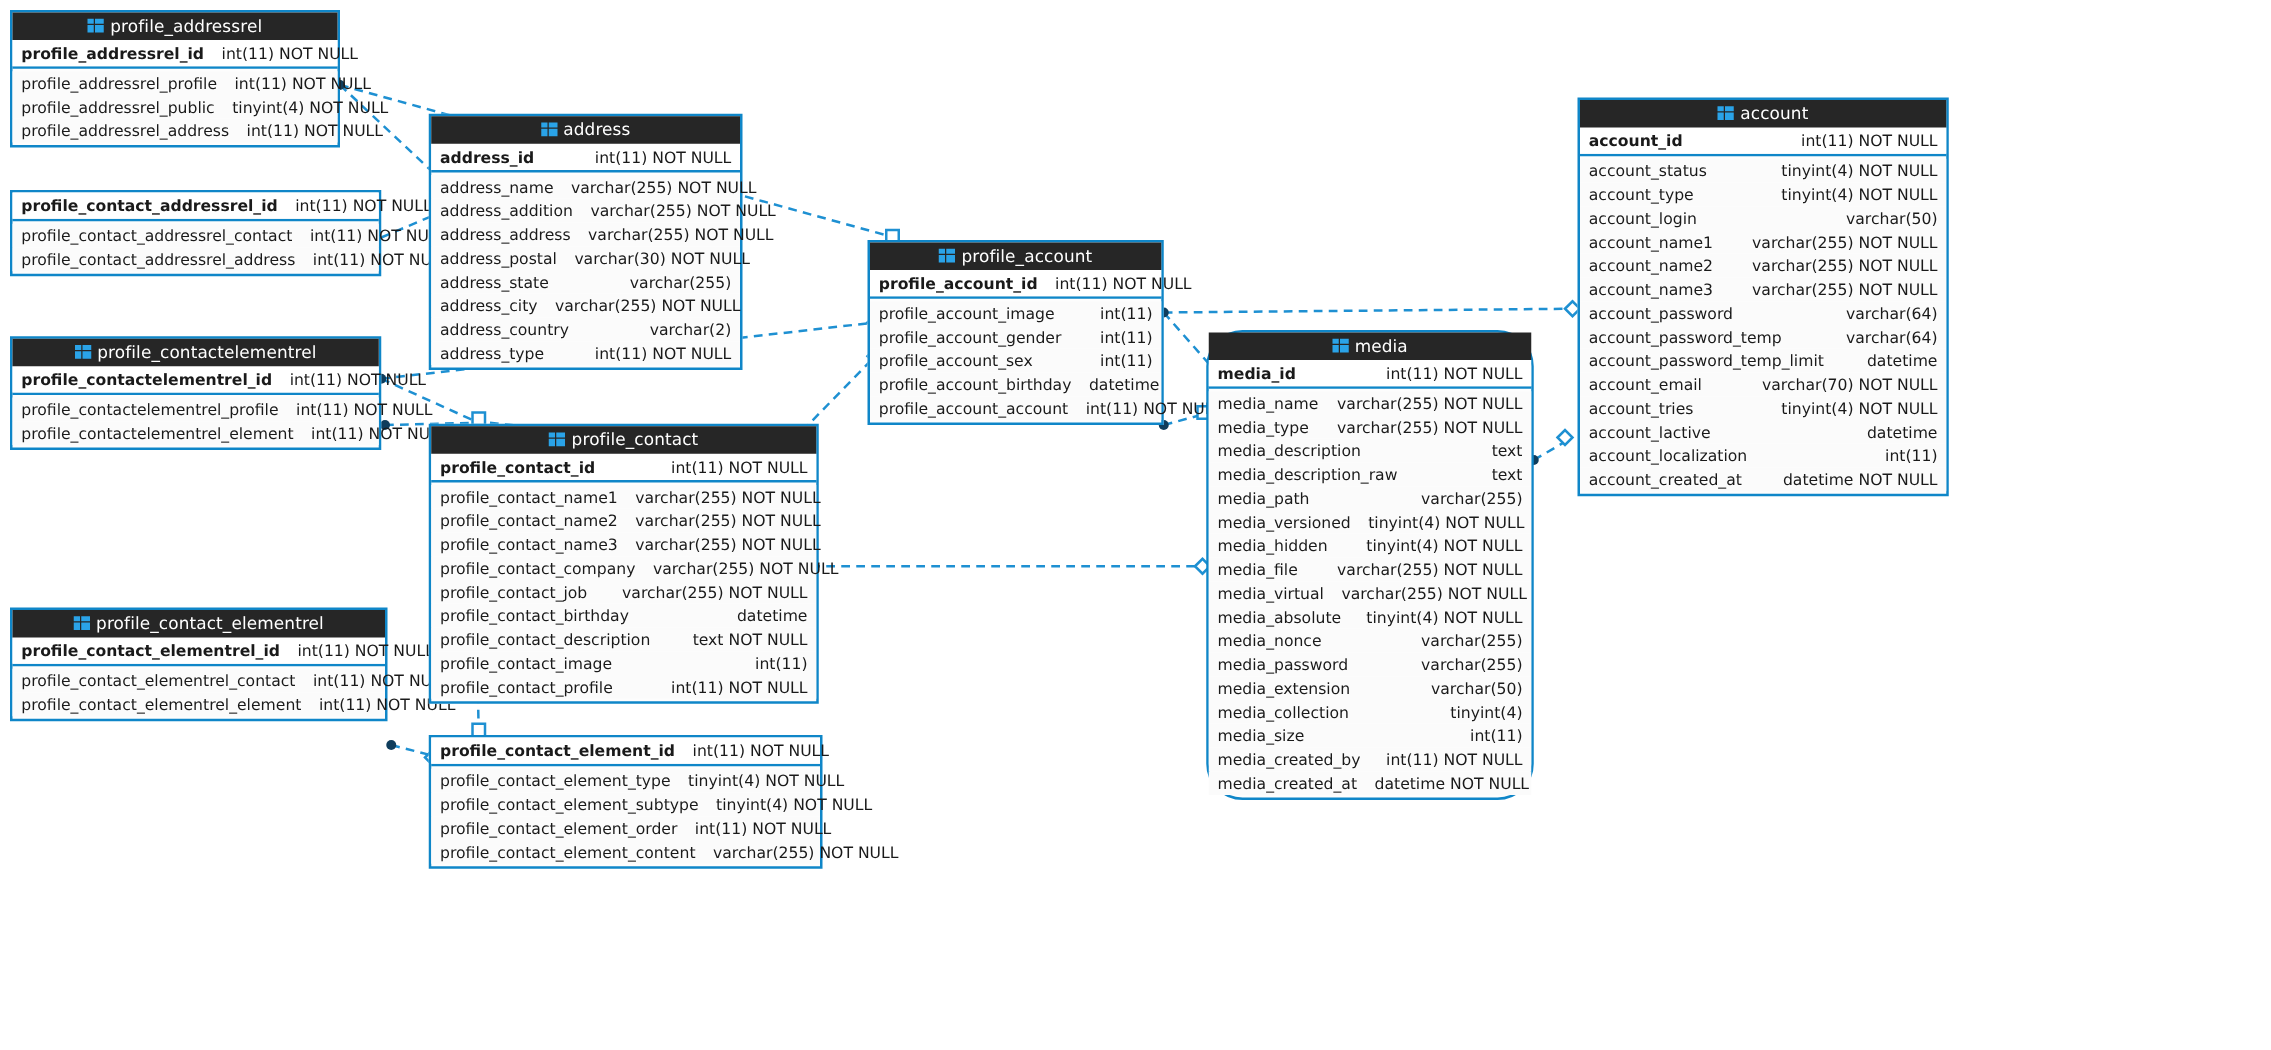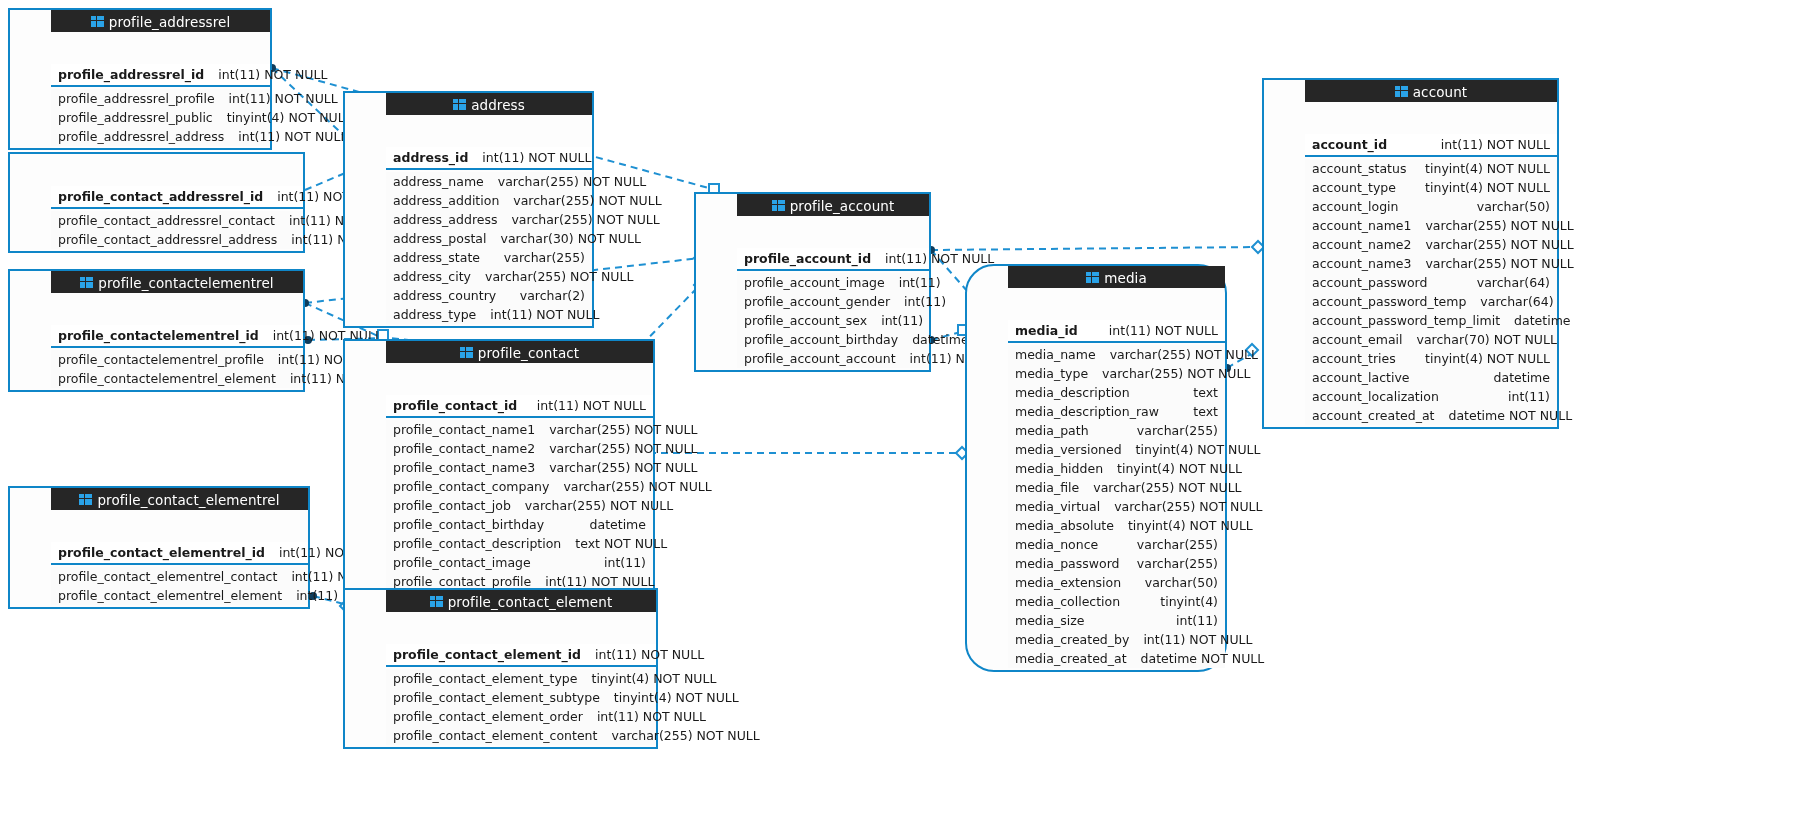--- a/index.html
+++ b/index.html
@@ -9,21 +9,20 @@
   }
   #canvas{position:absolute;inset:0;}
   svg.links{position:absolute;left:0;top:0;width:1817px;height:840px;pointer-events:none;}
 
   .table-box{
     position:absolute;
     border:2px solid #0f86c8;
     background:#fdfdfd;
     box-sizing:border-box;
     box-shadow:0 0 0 0 rgba(0,0,0,0);
-    padding-left:41px;
   }
   .tbl-header{
     background:#262626;
     color:#ffffff;
     height:22px;
     line-height:22px;
     text-align:center;
     font-size:13.5px;
     letter-spacing:.1px;
     white-space:nowrap;
@@ -46,21 +45,21 @@
   }
   .row{
     display:flex;align-items:center;
     height:19px;
     padding:0 7px;
     font-size:12.5px;
     color:#1a1a1a;
     white-space:nowrap;
     background:#fbfbfb;
   }
-  .pk-row .row{background:#ffffff;height:21px;margin-top:32px;}
+  .pk-row .row{background:#ffffff;height:21px;}
   .row .cname{font-weight:normal;}
   .pk-row .row .cname{font-weight:bold;}
   .row .ctype{margin-left:auto;padding-left:14px;color:#1a1a1a;}
   .body-rows{padding-top:2px;padding-bottom:2px;}
 </style>
 </head>
 <body>
 
 <div id="canvas">
 
@@ -284,21 +283,20 @@
             <span class="cname">profile_contact_image</span>
             <span class="ctype">int(11)</span>
           </div>
           <div class="row">
             <span class="cname">profile_contact_profile</span>
             <span class="ctype">int(11) NOT NULL</span>
           </div>
         </div>
       </div>
       <div class="table-box" style="left: 343px; top: 588px; width: 315px;">
-        <div class="tbl-header"><span class="ticon"><i class="t1"></i><i class="t2"></i><i class="t3"></i><i class="t4"></i></span><span class="tname">profile_contact_element</span></div>
         <div class="pk-row">
           <div class="row">
             <span class="cname">profile_contact_element_id</span>
             <span class="ctype">int(11) NOT NULL</span>
           </div>
         </div>
         <div class="body-rows">
           <div class="row">
             <span class="cname">profile_contact_element_type</span>
             <span class="ctype">tinyint(4) NOT NULL</span>

